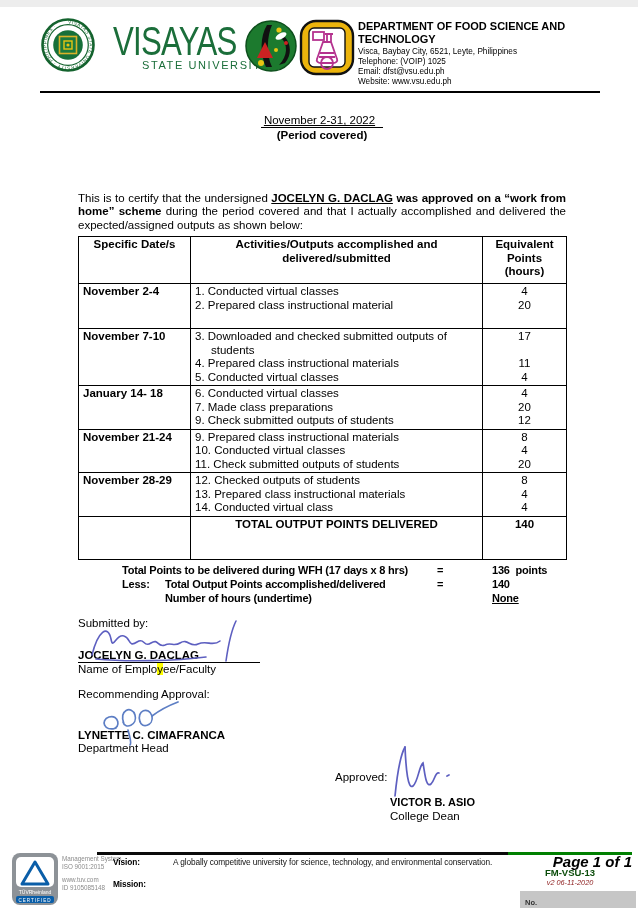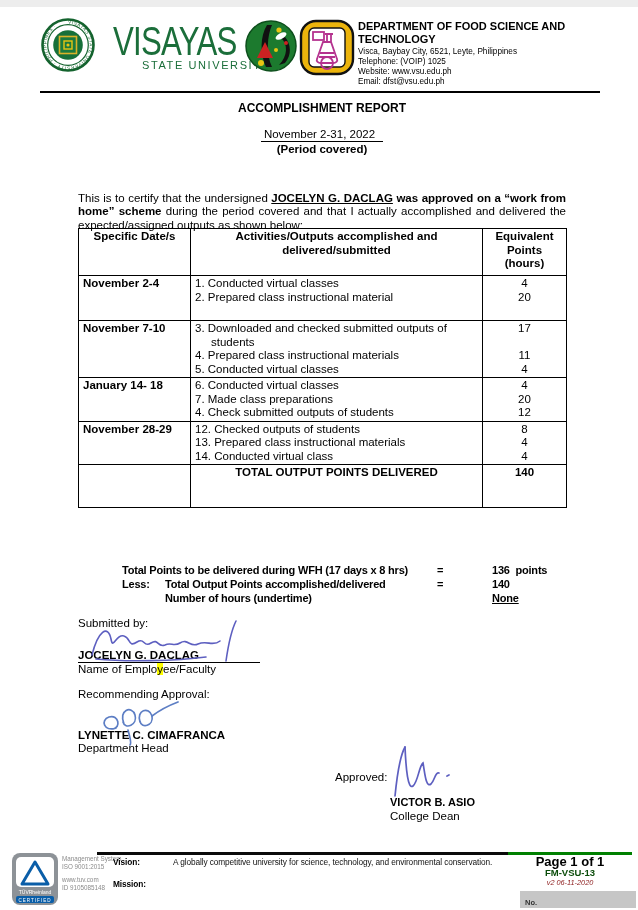--- a/index.html
+++ b/index.html
@@ -16,28 +16,28 @@
   .ca-logo{position:absolute;left:245px;top:20px;}
   .dfst-logo{position:absolute;left:299px;top:19px;}
   .dept-info{position:absolute;left:358px;top:20px;width:244px;}
   .dept-name{font-weight:bold;font-size:11px;line-height:13px;}
   .dept-line{font-size:8.2px;line-height:9.6px;margin-top:.5px;}
   .dept-line:first-of-type{margin-top:2px;}
   .header-rule{position:absolute;left:40px;top:91px;width:560px;height:2px;background:#000;}
   
   .title-block{position:absolute;left:78px;top:101px;width:488px;text-align:center;}
   .report-title{font-size:12px;font-weight:bold;}
-  .period{display:inline-block;margin-top:13px;font-size:11.5px;border-bottom:1px solid #000;padding:0 8px 1px 3px;}
+  .period{display:inline-block;margin-top:13px;font-size:11.5px;border-bottom:1px solid #000;padding:0 8px 1px 3px;text-decoration:underline;}
   .period-caption{font-size:11.5px;font-weight:bold;margin-top:1px;}
   
   .intro{position:absolute;left:78px;top:180px;width:488px;font-size:11.5px;line-height:13.9px;text-align:justify;}
   .intro .b{font-weight:bold;}
   .intro .bu{font-weight:bold;text-decoration:underline;}
   
-  .tbl-wrap{position:absolute;left:78px;top:228px;width:488px;}
+  .tbl-wrap{position:absolute;left:78px;top:236px;width:488px;}
   table.acts{border-collapse:collapse;table-layout:fixed;width:488px;font-size:11.5px;}
   table.acts col.c1{width:112px;} table.acts col.c2{width:292px;} table.acts col.c3{width:84px;}
   table.acts th, table.acts td{border:1.6px solid #000;vertical-align:top;padding:1px 4px;}
   table.acts th{font-weight:bold;text-align:center;line-height:13.5px;height:44px;}
   .date-cell{font-weight:bold;line-height:13.5px;}
   .act-line{line-height:13.5px;padding-left:16px;text-indent:-16px;}
   .pts-cell{text-align:center;}
   .pts-line{line-height:13.5px;}
   .trow-0 td{height:42px;} .trow-1 td{height:52px;} .trow-2 td{height:39px;}
   .trow-3 td{height:37px;} .trow-4 td{height:39px;}
@@ -70,21 +70,21 @@
   .tuv-badge{position:absolute;left:12px;top:853px;}
   .cert-text{position:absolute;left:62px;top:855px;font-size:6.3px;line-height:7.6px;color:#8b8b8b;}
   .cert-text .gap{height:6px;}
   .foot-rule-black{position:absolute;left:97px;top:852px;width:411px;height:2.5px;background:#0a0a0a;}
   .foot-rule-green{position:absolute;left:508px;top:852px;width:124px;height:2.5px;background:#008000;}
   .vm-row{position:absolute;left:113px;width:395px;display:flex;font-size:8.3px;line-height:10.6px;letter-spacing:-.1px;}
   .vm-label{width:60px;flex:none;font-weight:bold;}
   .vm-text{flex:1;font-weight:normal;color:#111;}
   .vision-row{top:857px;} .mission-row{top:879px;}
   .foot-right{position:absolute;left:508px;top:856px;width:124px;text-align:center;}
-  .page-info{font-size:13px;font-weight:bold;line-height:11px;}
+  .page-info{font-size:15px;font-weight:bold;font-style:italic;line-height:11px;text-align:right;}
   .form-code{font-size:9.5px;font-weight:bold;color:#0b4d0b;line-height:11px;}
   .form-version{font-size:7.3px;font-style:italic;color:#8b1a1a;line-height:9px;}
   .no-box{position:absolute;left:520px;top:891px;width:116px;height:17px;background:#c6c6c6;}
   .no-box span{font-size:7.5px;font-weight:bold;color:#333;margin-left:5px;line-height:15px;}
 </style>
 </head>
 <body>
 
 <div class="top-strip"></div>
 
@@ -134,28 +134,27 @@
       <path d="M21,34 h14 M20,38 h16"></path>
       <circle cx="28" cy="44" r="6"></circle>
     </g>
   </svg>
 </div>
 
 <div class="dept-info">
   <div class="dept-name">DEPARTMENT OF FOOD SCIENCE AND TECHNOLOGY</div>
   <div class="dept-line">Visca, Baybay City, 6521, Leyte, Philippines</div>
   <div class="dept-line">Telephone: (VOIP) 1025</div>
+  <div class="dept-line">Email: dfst@vsu.edu.ph</div>
   <div class="dept-line">Website: www.vsu.edu.ph</div>
-  <div class="dept-line">Email: dfst@vsu.edu.ph</div>
 </div>
 
 <div class="header-rule"></div>
 
 <div class="title-block">
-  <div class="report-title">ACCOMPLISHMENT REPORT</div>
   <div><span class="period">November 2-31, 2022</span></div>
   <div class="period-caption">(Period covered)</div>
 </div>
 
 <p class="intro"><span>This is to certify that the undersigned </span><span class="bu">JOCELYN G. DACLAG</span><span class="b"> was approved on a “work from home” scheme </span><span>during the period covered and that I actually accomplished and delivered the expected/assigned outputs as shown below:</span></p>
 
 <div class="tbl-wrap">
   <table class="acts">
     <colgroup>
         <col class="c1">
@@ -193,26 +192,39 @@
             <div class="pts-line">&nbsp;</div>
             <div class="pts-line">11</div>
             <div class="pts-line">4</div>
           </td>
         </tr>
         <tr class="trow trow-2">
           <td class="date-cell">January 14- 18</td>
           <td class="act-cell">
             <div class="act-line">6. Conducted virtual classes</div>
             <div class="act-line">7. Made class preparations</div>
-            <div class="act-line">4. Check submitted outputs of students</div>
+            <div class="act-line">9. Check submitted outputs of students</div>
           </td>
           <td class="pts-cell">
             <div class="pts-line">4</div>
             <div class="pts-line">20</div>
             <div class="pts-line">12</div>
+          </td>
+        </tr>
+        <tr class="trow trow-3">
+          <td class="date-cell">November 21-24</td>
+          <td class="act-cell">
+            <div class="act-line">9. Prepared class instructional materials</div>
+            <div class="act-line">10. Conducted virtual classes</div>
+            <div class="act-line">11. Check submitted outputs of students</div>
+          </td>
+          <td class="pts-cell">
+            <div class="pts-line">8</div>
+            <div class="pts-line">4</div>
+            <div class="pts-line">20</div>
           </td>
         </tr>
         <tr class="trow trow-4">
           <td class="date-cell">November 28-29</td>
           <td class="act-cell">
             <div class="act-line">12. Checked outputs of students</div>
             <div class="act-line">13. Prepared class instructional materials</div>
             <div class="act-line">14. Conducted virtual class</div>
           </td>
           <td class="pts-cell">

